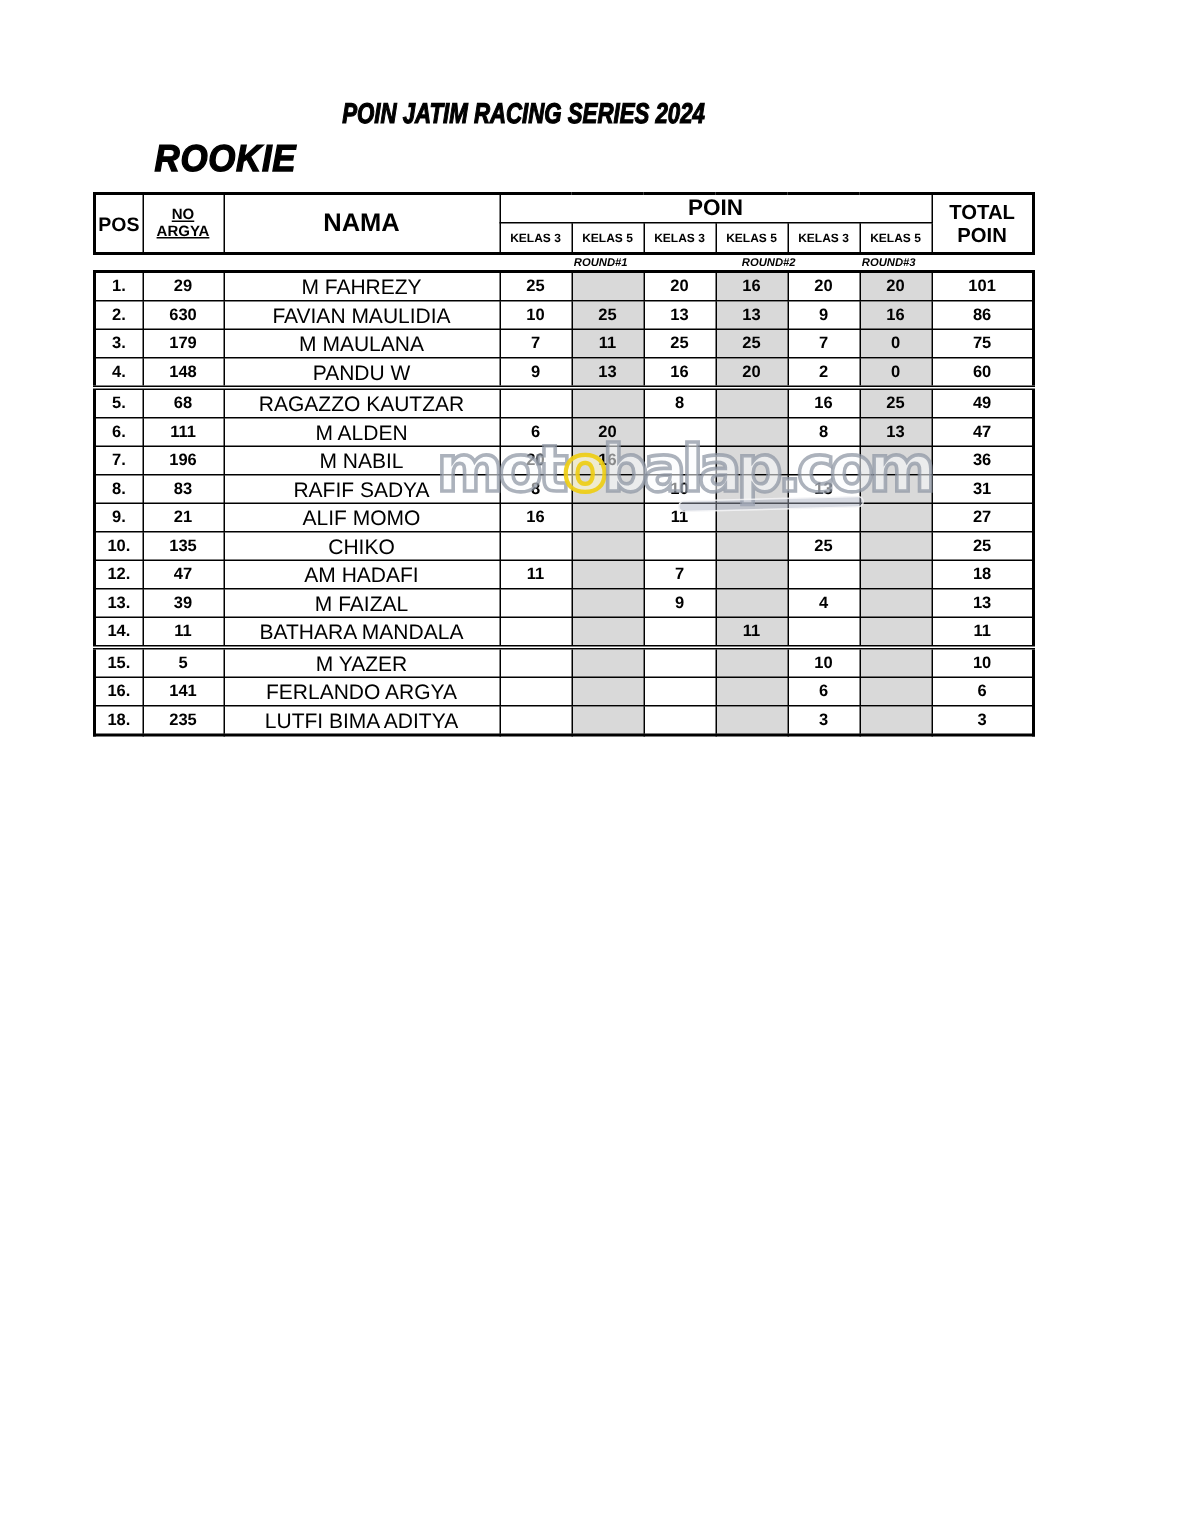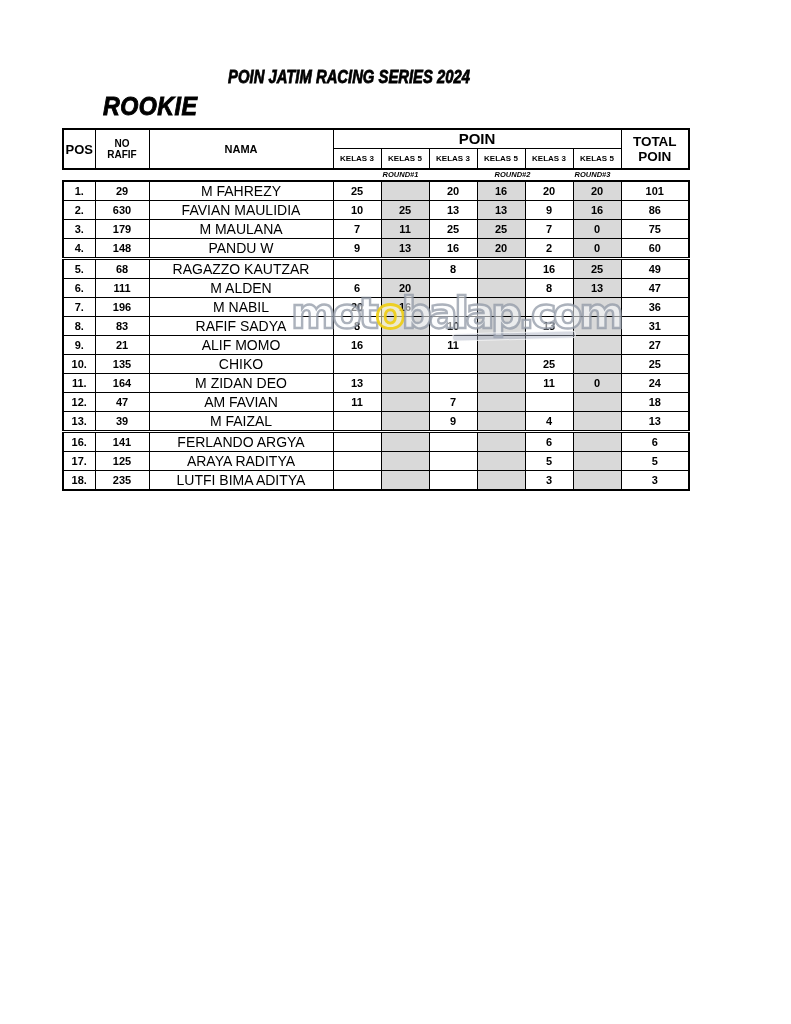--- a/index.html
+++ b/index.html
@@ -36,22 +36,22 @@
   }
 
   
   .table-wrap { position: absolute; left: 62px; top: 128px; width: 630px; }
   table { border-collapse: collapse; table-layout: fixed; width: 627px; }
   .hdr, .tbl-body { border: 2.5px solid #000; }
   .hdr th { border: 1.6px solid #000; padding: 0; text-align: center; vertical-align: middle; background: #fff; overflow: hidden; white-space: nowrap; }
   .hdr tr.hr1 { height: 19px; }
   .hdr tr.hr2 { height: 21px; }
   .th-pos { font-size: 13px; font-weight: 700; }
-  .th-nostart div { font-size: 10px; font-weight: 700; line-height: 11px; }
-  .th-nama { font-size: 11px; font-weight: 700; margin-left: 35px; }
+  .th-nostart div { font-size: 10px; font-weight: 700; line-height: 11px; text-decoration: underline; }
+  .th-nama { font-size: 17px; font-weight: 700; margin-left: 35px; }
   .th-poin { font-size: 15px; font-weight: 700; }
   .th-kelas { font-size: 8px; font-weight: 700; }
   .th-total div { font-size: 13.5px; font-weight: 700; line-height: 15px; }
 
   
   .round-strip { position: relative; height: 10px; width: 627px; }
   .round-strip span {
     position: absolute; top: 0;
     font-size: 7.5px; font-weight: 700; font-style: italic;
     transform: translateX(-50%);
@@ -117,21 +117,21 @@
       <col style="width:48px">
         <col style="width:48px">
         <col style="width:48px">
       <col style="width:68px">
     </colgroup>
     <tbody>
         <tr class="hr1">
       <th class="th-pos" rowspan="2">POS</th>
       <th class="th-nostart" rowspan="2">
         <div>NO</div>
-        <div>RAFIF</div>
+        <div>ARGYA</div>
       </th>
       <th class="th-nama" rowspan="2">NAMA</th>
       <th class="th-poin" colspan="6">POIN</th>
       <th class="th-total" rowspan="2">
         <div>TOTAL</div>
         <div>POIN</div>
       </th>
     </tr>
     <tr class="hr2">
       <th class="th-kelas">KELAS 3</th>
@@ -288,37 +288,25 @@
           <td class="name">CHIKO</td>
           <td class="b"></td>
           <td class="b gray"></td>
           <td class="b"></td>
           <td class="b gray"></td>
           <td class="b">25</td>
           <td class="b gray"></td>
           <td class="b">25</td>
         </tr>
 
-        <tr>
-          <td class="b">11.</td>
-          <td class="b">164</td>
-          <td class="name">M ZIDAN DEO</td>
-          <td class="b">13</td>
-          <td class="b gray"></td>
-          <td class="b"></td>
-          <td class="b gray"></td>
-          <td class="b">11</td>
-          <td class="b gray">0</td>
-          <td class="b">24</td>
-        </tr>
 
         <tr>
           <td class="b">12.</td>
           <td class="b">47</td>
-          <td class="name">AM FAVIAN</td>
+          <td class="name">AM HADAFI</td>
           <td class="b">11</td>
           <td class="b gray"></td>
           <td class="b">7</td>
           <td class="b gray"></td>
           <td class="b"></td>
           <td class="b gray"></td>
           <td class="b">18</td>
         </tr>
 
         <tr>
@@ -327,47 +315,59 @@
           <td class="name">M FAIZAL</td>
           <td class="b"></td>
           <td class="b gray"></td>
           <td class="b">9</td>
           <td class="b gray"></td>
           <td class="b">4</td>
           <td class="b gray"></td>
           <td class="b">13</td>
         </tr>
 
-
+        <tr>
+          <td class="b">14.</td>
+          <td class="b">11</td>
+          <td class="name">BATHARA MANDALA</td>
+          <td class="b"></td>
+          <td class="b gray"></td>
+          <td class="b"></td>
+          <td class="b gray">11</td>
+          <td class="b"></td>
+          <td class="b gray"></td>
+          <td class="b">11</td>
+        </tr>
+
+        <tr>
+          <td class="b">15.</td>
+          <td class="b">5</td>
+          <td class="name">M YAZER</td>
+          <td class="b"></td>
+          <td class="b gray"></td>
+          <td class="b"></td>
+          <td class="b gray"></td>
+          <td class="b">10</td>
+          <td class="b gray"></td>
+          <td class="b">10</td>
+        </tr>
 
         <tr>
           <td class="b">16.</td>
           <td class="b">141</td>
           <td class="name">FERLANDO ARGYA</td>
           <td class="b"></td>
           <td class="b gray"></td>
           <td class="b"></td>
           <td class="b gray"></td>
           <td class="b">6</td>
           <td class="b gray"></td>
           <td class="b">6</td>
         </tr>
 
-        <tr>
-          <td class="b">17.</td>
-          <td class="b">125</td>
-          <td class="name">ARAYA RADITYA</td>
-          <td class="b"></td>
-          <td class="b gray"></td>
-          <td class="b"></td>
-          <td class="b gray"></td>
-          <td class="b">5</td>
-          <td class="b gray"></td>
-          <td class="b">5</td>
-        </tr>
 
         <tr>
           <td class="b">18.</td>
           <td class="b">235</td>
           <td class="name">LUTFI BIMA ADITYA</td>
           <td class="b"></td>
           <td class="b gray"></td>
           <td class="b"></td>
           <td class="b gray"></td>
           <td class="b">3</td>

